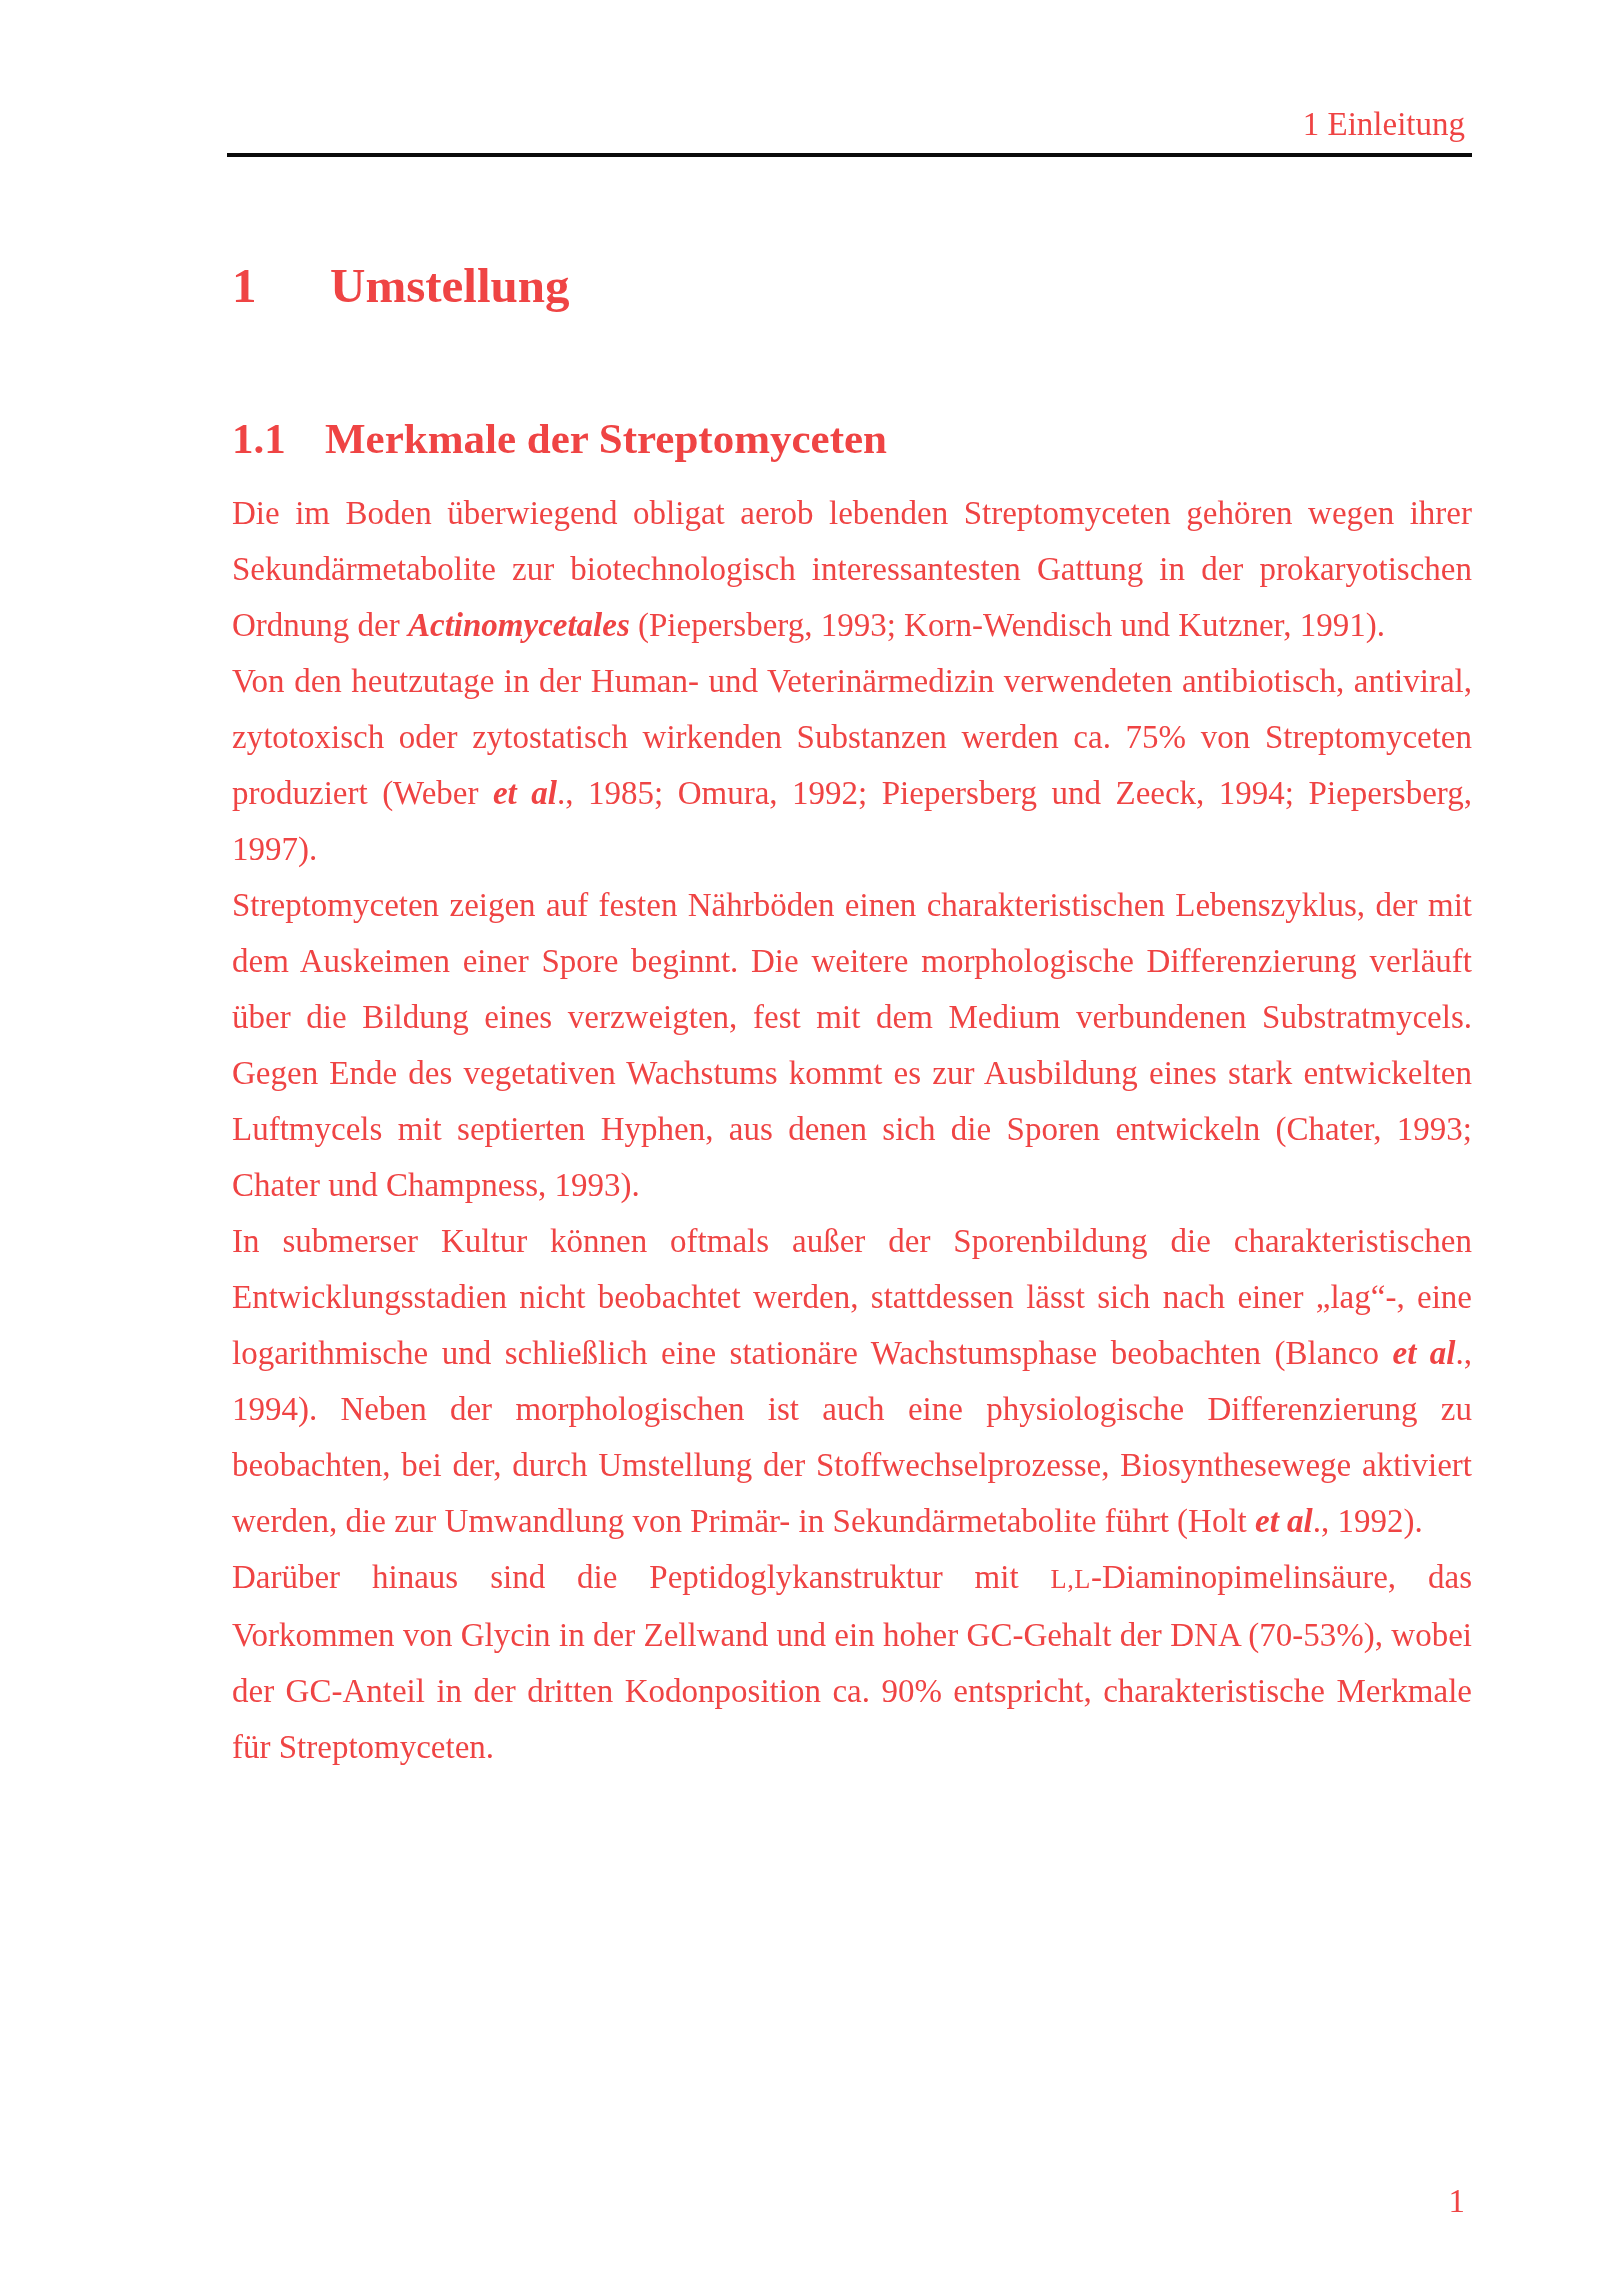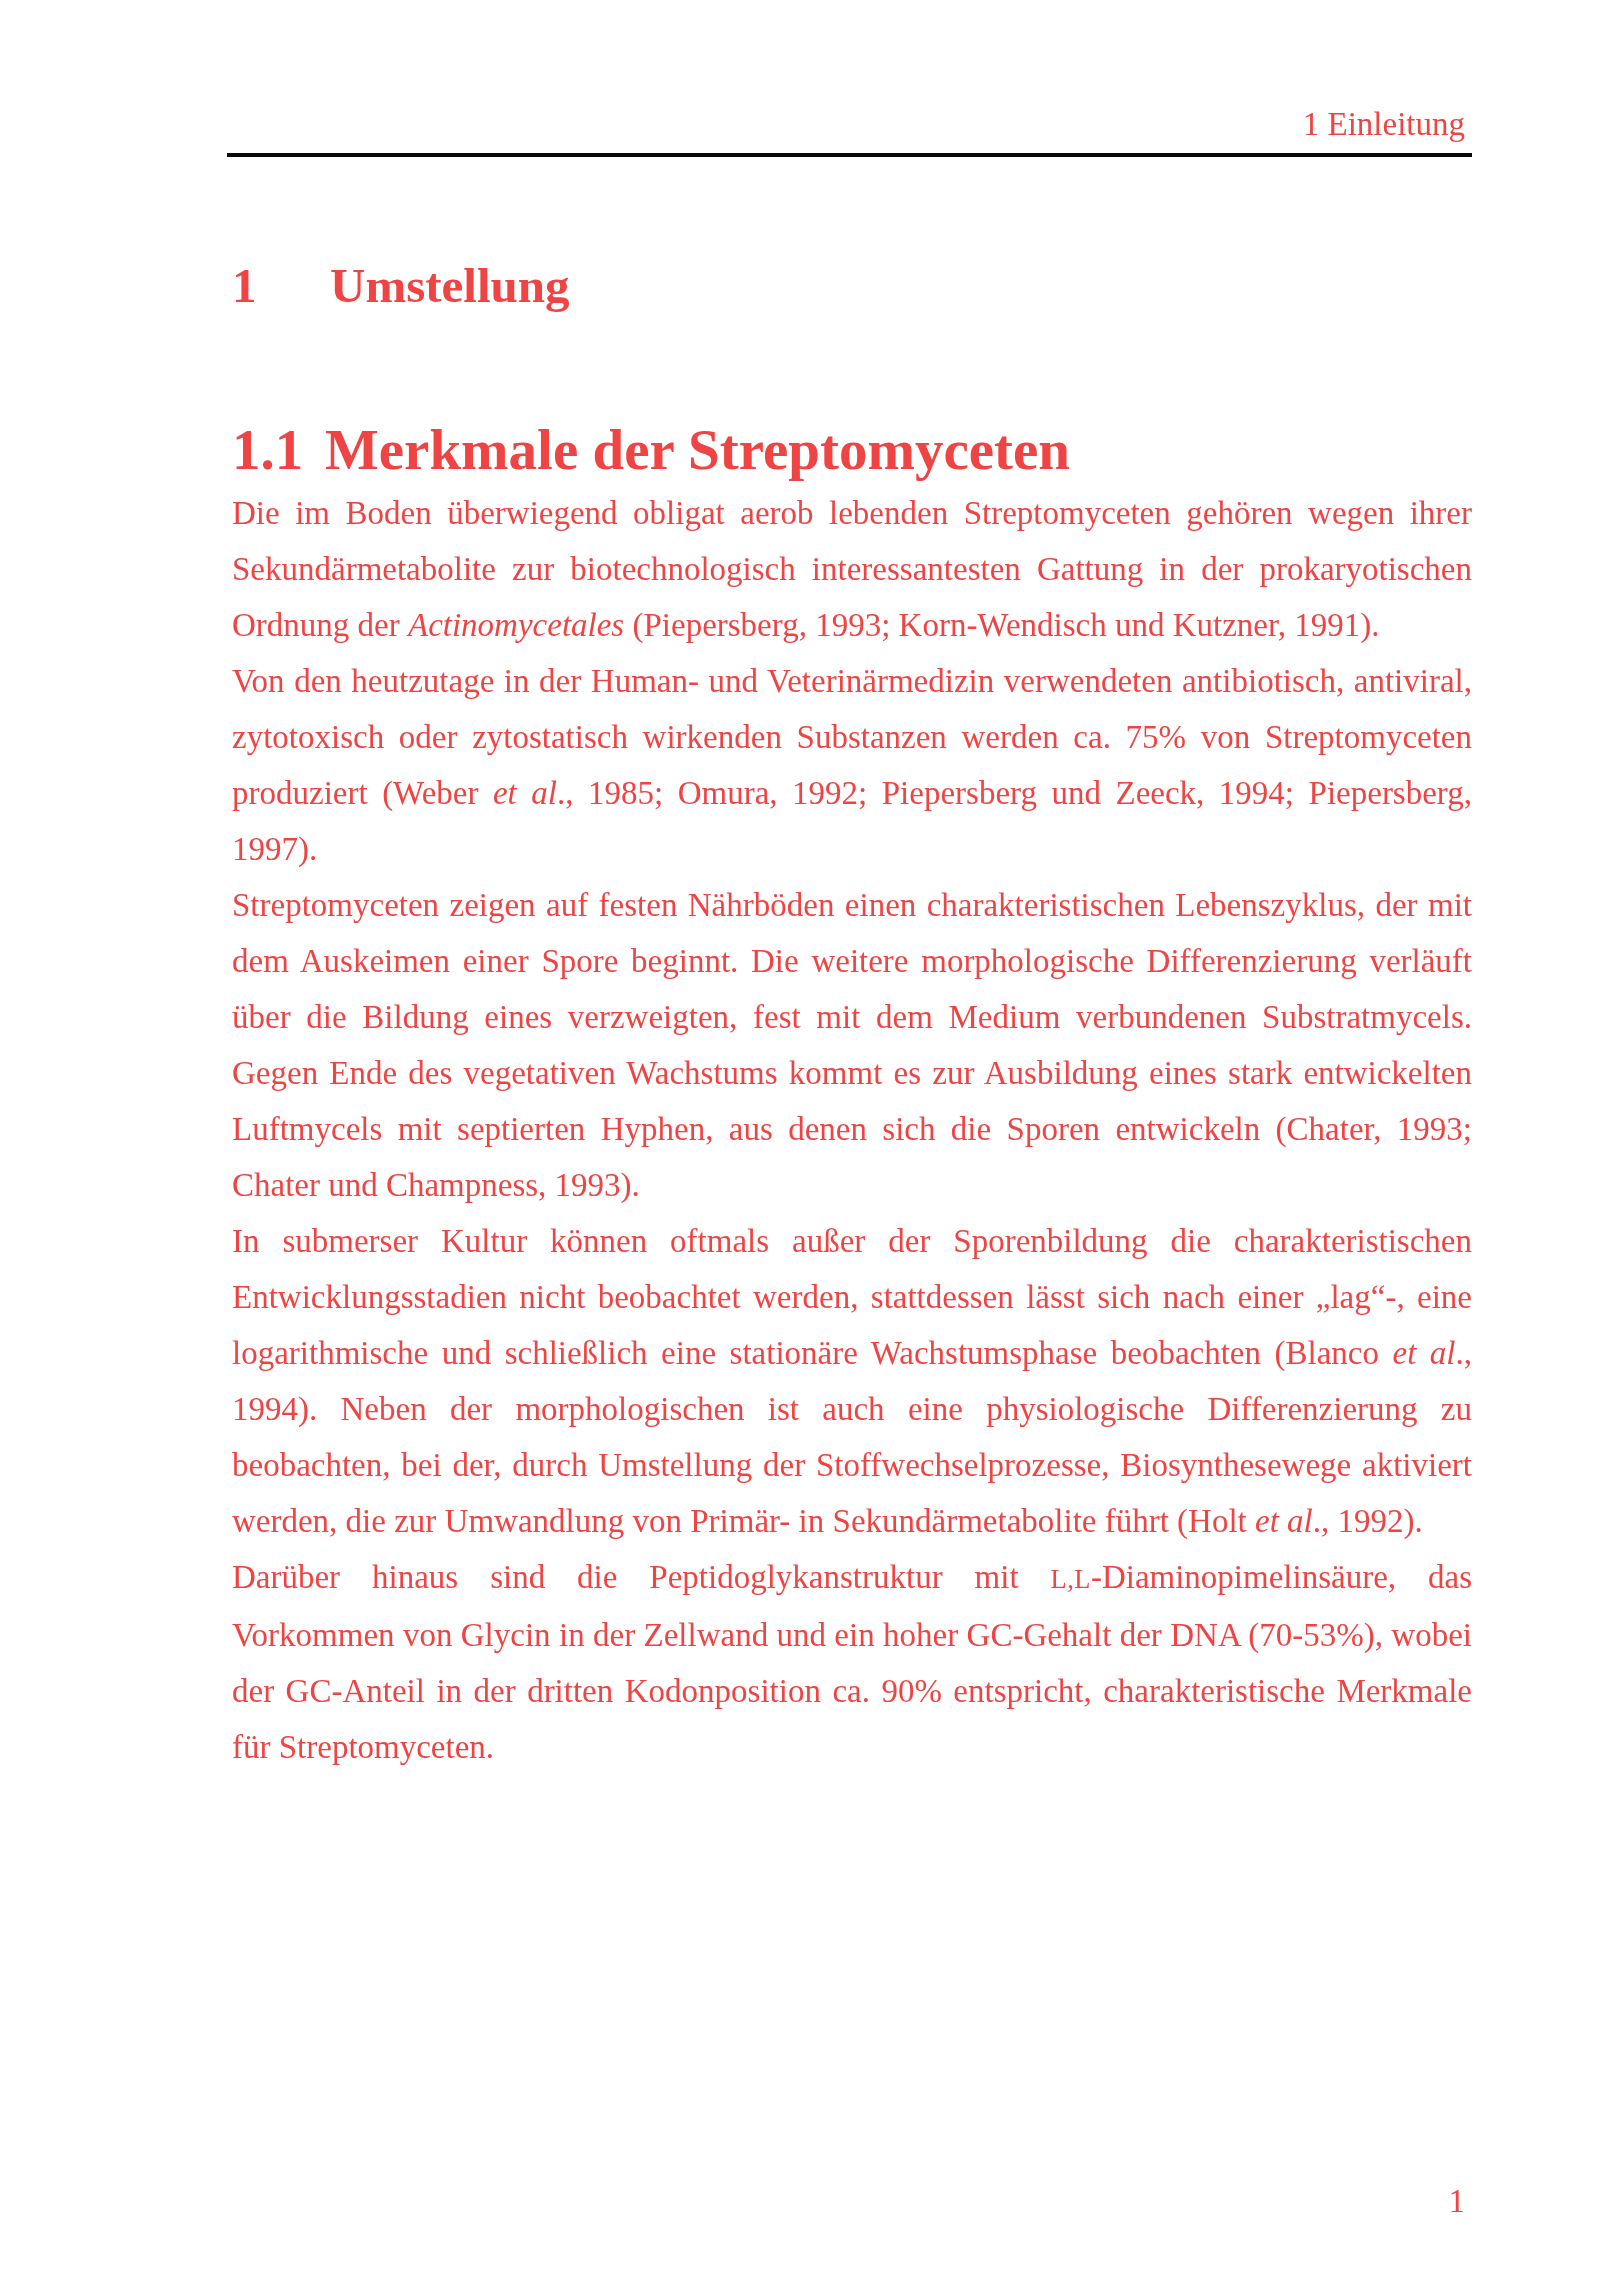--- a/index.html
+++ b/index.html
@@ -39,21 +39,21 @@
     font-size: 49px;
     font-weight: bold;
     line-height: 59px;
     white-space: nowrap;
   }
   .h1 .num { display: inline-block; width: 98px; }
   .h2 {
     position: absolute;
     left: 232px;
     top: 377px;
-    font-size: 57px;
+    font-size: 43px;
     font-weight: bold;
     line-height: 52px;
     white-space: nowrap;
   }
   .h2 .num { display: inline-block; width: 93px; }
   .h3 {
     position: absolute;
     left: 232px;
     top: 1872px;
     font-size: 39px;
@@ -69,21 +69,21 @@
     font-size: 33px;
     line-height: 56px;
     text-align: justify;
   }
   #body-1-1 { top: 485px; }
   #body-1-1-1 { top: 1970px; }
   .bodyblock p {
     margin: 0;
     padding: 0;
   }
-  .it { font-style: italic; }
+  .it { font-style: italic; font-weight: bold; }
   .sc { font-size: 0.8em; letter-spacing: 0.5px; }
   .page-number {
     position: absolute;
     top: 2182px;
     right: 155px;
     font-size: 33px;
     line-height: 39px;
   }
 </style>
 </head>

